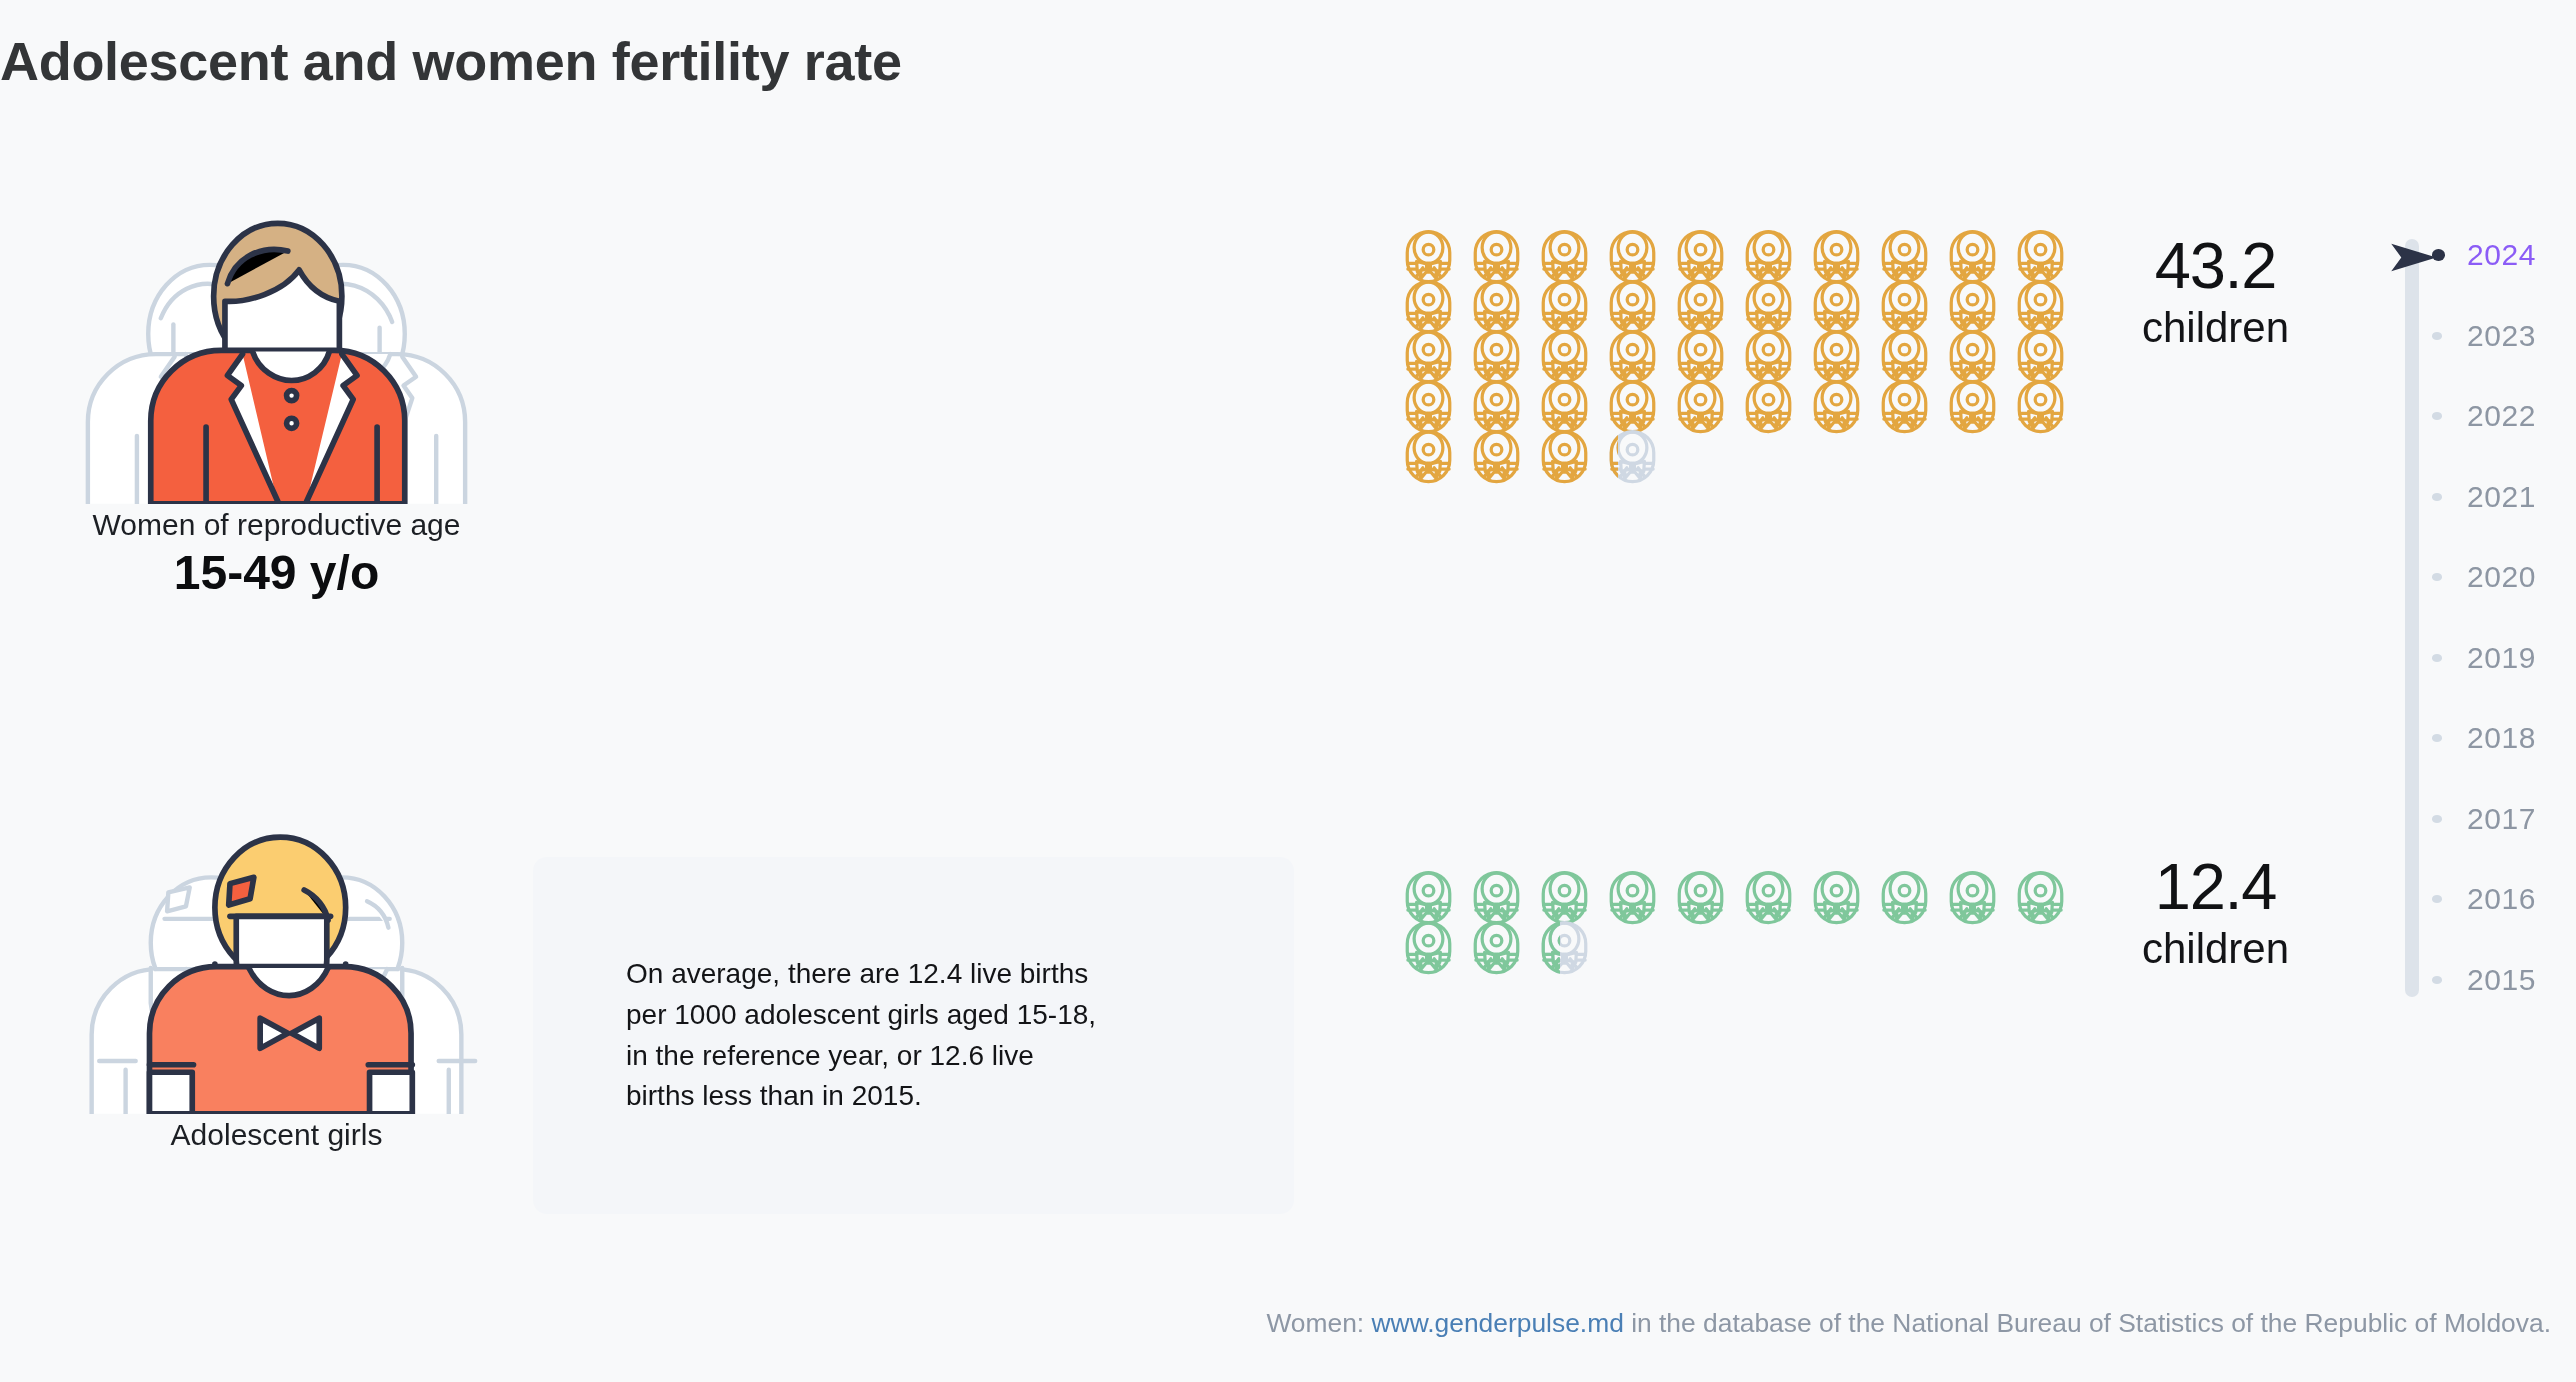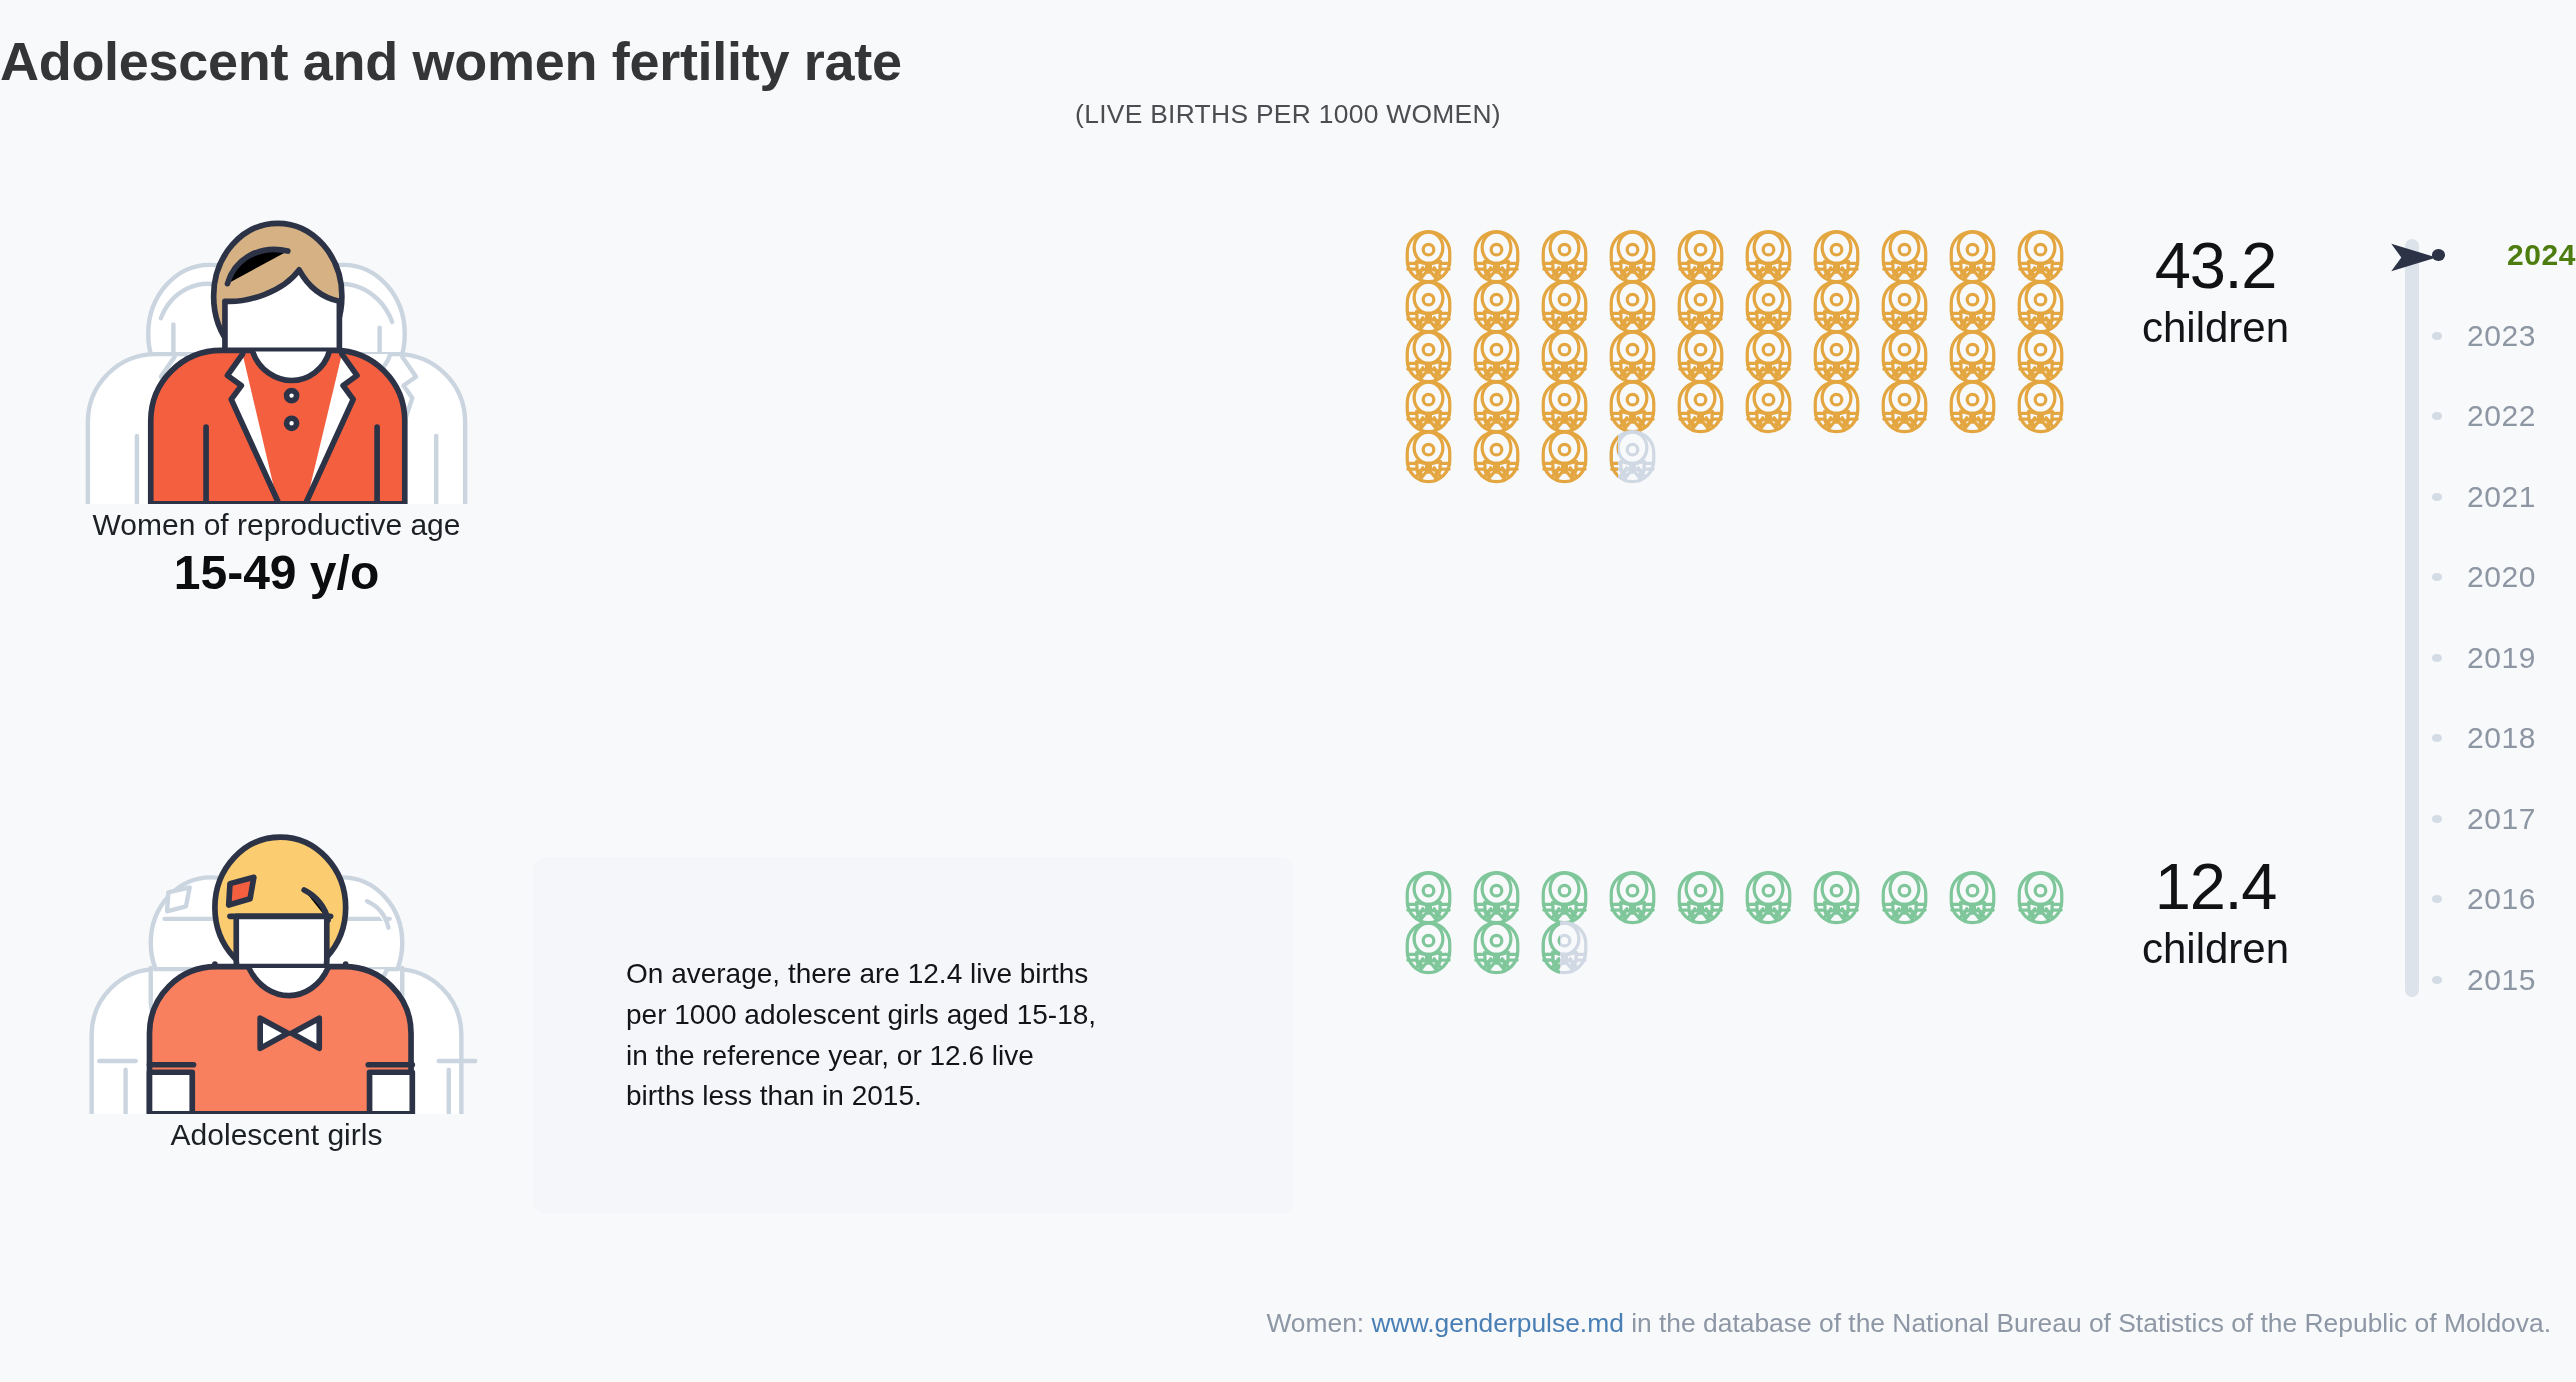--- a/index.html
+++ b/index.html
@@ -171,21 +171,21 @@
     background: #d3dbe4;
   }
   .year-label {
     position: absolute;
     left: 77px;
     font-size: 30px;
     color: #8d96a3;
     letter-spacing: 0.6px;
   }
   .year-row.active .year-dot { background: #2c3347; width: 12.6px; height: 11.3px; }
-  .year-row.active .year-label { color: #4d7c0f; font-weight: bold; margin-left: 40px; }
+  .year-row.active .year-label { color: #8b5cf6; font-weight: normal; }
   #year-arrow {
     position: absolute;
     left: 0px;
     top: 7.5px;
     width: 54px;
     height: 33px;
   }
 
   
   #footer {
@@ -198,21 +198,20 @@
     color: #8d97a5;
   }
   #footer .link { color: #4a7fb5; }
 </style>
 </head>
 <body>
 
 <div id="stage">
 
   <div class="title">Adolescent and women fertility rate</div>
-  <div class="subtitle">(LIVE BIRTHS PER 1000 WOMEN)</div>
 
   <div class="person-block" id="block-women">
     <svg class="person-art" viewBox="0 0 800 470">
 
       <g stroke="#cbd5e0" stroke-width="7" fill="#ffffff" stroke-linejoin="round" stroke-linecap="round">
         <path d="M196 200 a98 110 0 1 1 196 0 a98 110 0 1 1 -196 0 Z"></path>
         <path d="M216 175 c18 -46 60 -62 96 -52 c28 8 50 30 60 58"></path>
         <path d="M236 185 v60"></path>
         <path d="M352 190 v56"></path>
         <path d="M100 470 v-130 a108 108 0 0 1 108 -108 h172 a108 108 0 0 1 108 108 v130"></path>

